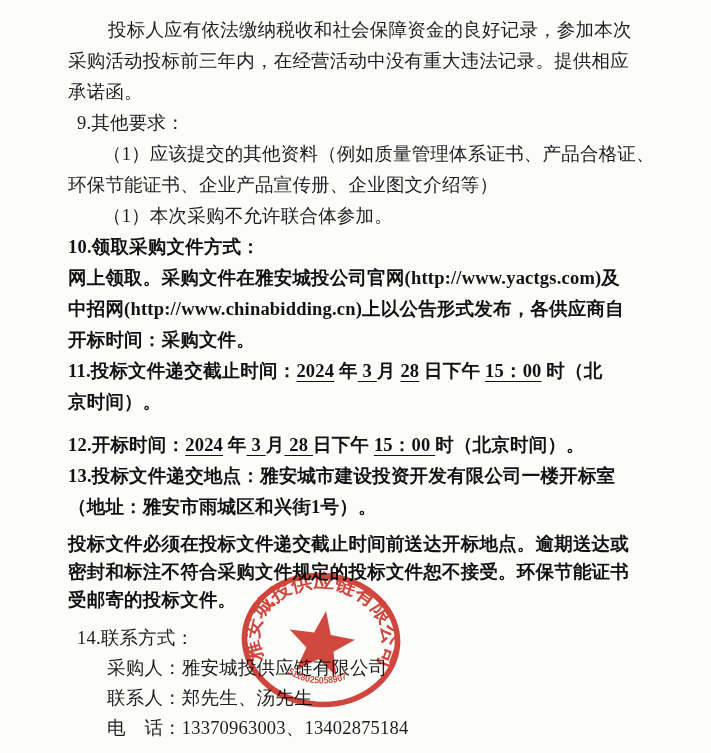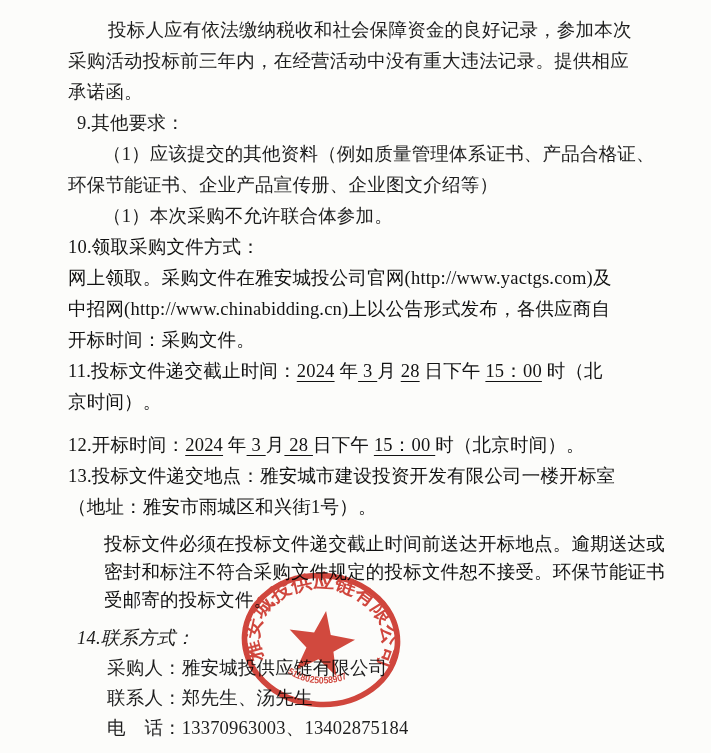--- a/index.html
+++ b/index.html
@@ -8,21 +8,21 @@
     position:relative;width:711px;height:753px;
     background:#fcfcfa;
     font-family:"Liberation Serif","DejaVu Serif",serif;
     color:#1d1d1d;
   }
   .doc{
     position:absolute;left:68px;top:15px;width:568px;
     font-size:18.5px;line-height:31px;letter-spacing:0.2px;
   }
   .block{margin:0;}
-  .block.bold{font-weight:400;color:#121212;}
+  .block.bold{font-weight:700;color:#121212;}
   .line{white-space:pre;}
   .u{text-decoration:underline;text-underline-offset:4px;text-decoration-thickness:1.2px;}
   .tight{line-height:28px;}
   .contact{line-height:30px;}
   
   .seal{
     position:absolute;left:234px;top:561px;width:174px;height:158px;
     transform:rotate(4deg);
     mix-blend-mode:multiply;opacity:0.92;
     pointer-events:none;
@@ -62,27 +62,27 @@
         <div class="line"><span>11.投标文件递交截止时间：</span><span class="u">2024</span><span> 年</span><span class="u"> 3 </span><span>月 </span><span class="u">28</span><span> 日下午 </span><span class="u">15：00</span><span> 时（北</span></div>
         <div class="line"><span>京时间）。</span></div>
       </div>
       <div class="block bold" style="margin-top: 12px;">
         <div class="line"><span>12.开标时间：</span><span class="u">2024</span><span> 年</span><span class="u"> 3 </span><span>月</span><span class="u"> 28 </span><span>日下午 </span><span class="u">15：00 </span><span>时（北京时间）。</span></div>
       </div>
       <div class="block bold">
         <div class="line"><span>13.投标文件递交地点：雅安城市建设投资开发有限公司一楼开标室</span></div>
         <div class="line"><span>（地址：雅安市雨城区和兴街1号）。</span></div>
       </div>
-      <div class="block bold tight" style="margin-top: 7px; margin-left: 36px;">
+      <div class="block bold tight" style="margin-top: 7px;">
         <div class="line"><span>投标文件必须在投标文件递交截止时间前送达开标地点。逾期送达或</span></div>
         <div class="line"><span>密封和标注不符合采购文件规定的投标文件恕不接受。环保节能证书</span></div>
         <div class="line"><span>受邮寄的投标文件。</span></div>
       </div>
       <div class="block contact" style="margin-top: 9px;">
-        <div class="line" style="padding-left: 9px; font-style: italic;"><span>14.联系方式：</span></div>
+        <div class="line" style="padding-left: 9px;"><span>14.联系方式：</span></div>
       </div>
       <div class="block contact">
         <div class="line" style="padding-left: 39px;"><span>采购人：雅安城投供应链有限公司</span></div>
       </div>
       <div class="block contact">
         <div class="line" style="padding-left: 39px;"><span>联系人：郑先生、汤先生</span></div>
       </div>
       <div class="block contact">
         <div class="line" style="padding-left: 39px;"><span>电　话：13370963003、13402875184</span></div>
       </div>

